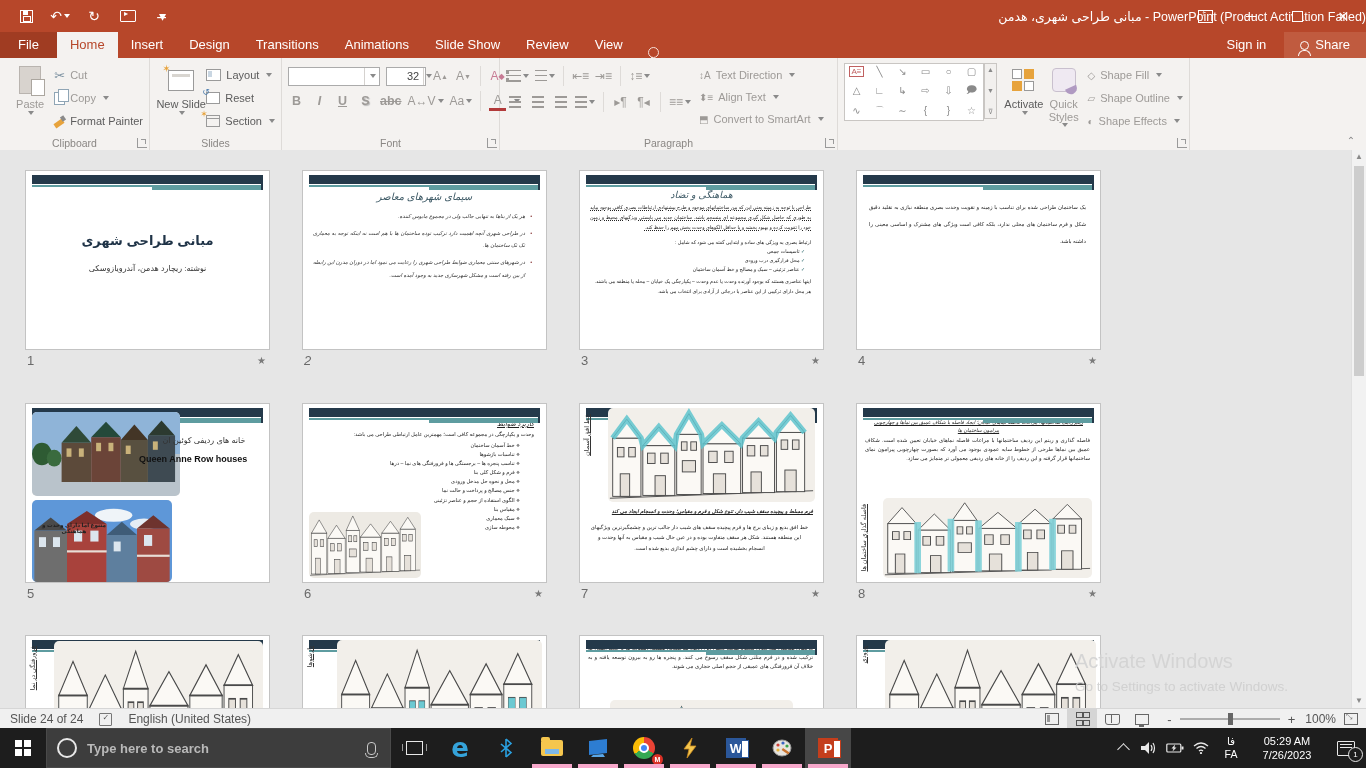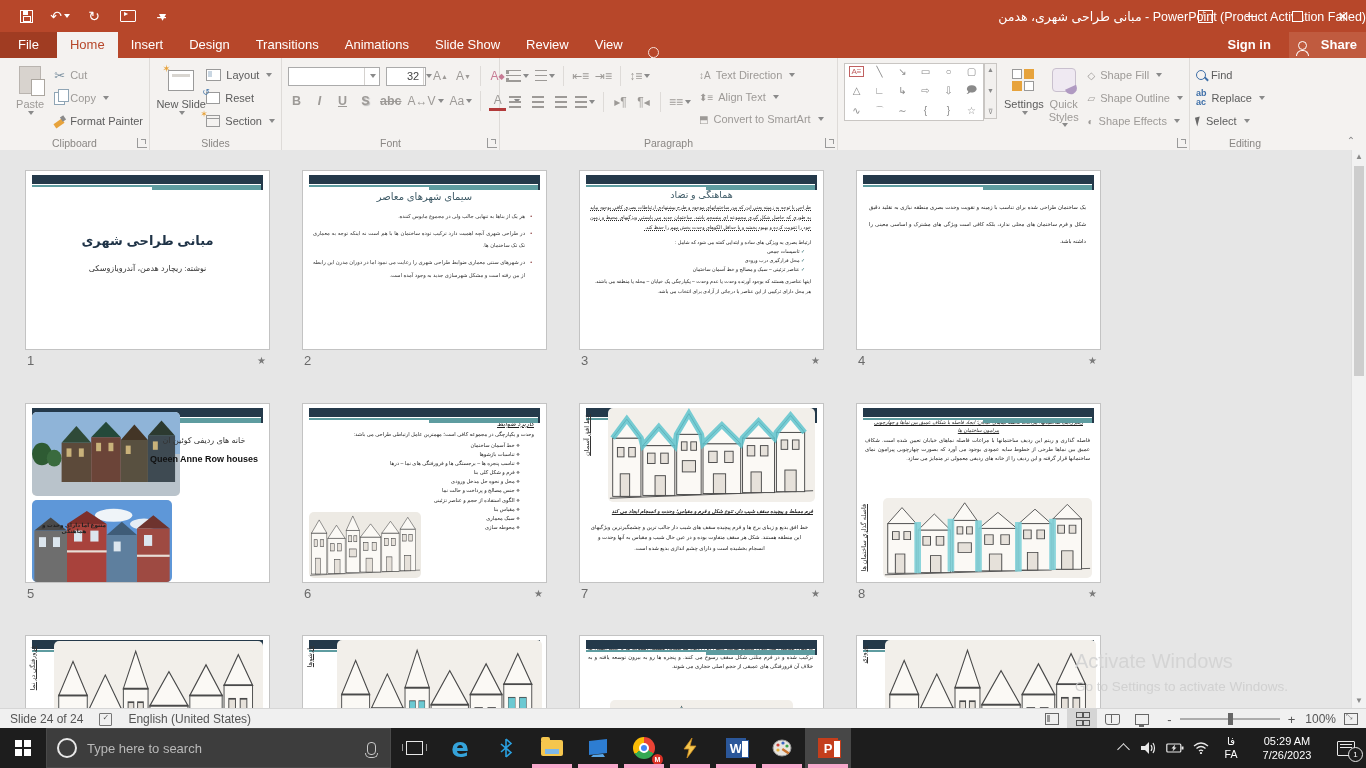--- a/index.html
+++ b/index.html
@@ -26,23 +26,23 @@
   .min-ic{width:10px;height:0;border-top:1.5px solid #fff;}
 
   
   .tabrow{position:absolute;top:32px;left:0;right:0;height:26px;background:#B7472A;display:flex;align-items:flex-end;color:#fff;font-size:13px;}
   .tab{padding:0 13px;line-height:26px;cursor:default;}
   .tab.file{background:#A03C22;padding:0 18px;}
   .tab.active{background:#F4F2F0;color:#B7472A;}
   .tellme{display:flex;align-items:center;gap:6px;line-height:26px;padding:0 12px;color:#F6E0D9;}
   .bulb{width:9px;height:9px;border:1.5px solid #F6E0D9;border-radius:50%;position:relative;}
   .bulb::after{content:"";position:absolute;left:2.5px;top:9px;width:2px;height:3px;background:#F6E0D9;}
-  .tr-right{margin-left:auto;display:flex;align-items:flex-end;gap:4px;font-weight:bold;}
+  .tr-right{margin-left:auto;display:flex;align-items:flex-end;gap:4px;}
   .signin{line-height:26px;padding:0 14px;}
-  .sharebtn{display:flex;align-items:center;gap:14px;line-height:26px;padding:0 9px;background:#C05B3F;}
+  .sharebtn{display:flex;align-items:center;gap:6px;line-height:26px;padding:0 16px;background:#C05B3F;}
   .person{width:7px;height:7px;border:1.5px solid #fff;border-radius:50%;position:relative;}
   .person::after{content:"";position:absolute;top:8px;left:-3px;width:11px;height:5px;border:1.5px solid #fff;border-bottom:none;border-radius:6px 6px 0 0;}
 
   
   .ribbon{position:absolute;top:58px;left:0;right:0;height:92px;background:#F4F2F0;border-bottom:1px solid #D2CFCD;display:flex;}
   .rgroup{position:relative;border-right:1px solid #DEDBD8;padding:5px 6px 16px 6px;box-sizing:border-box;display:flex;align-items:flex-start;}
   .glabel{position:absolute;bottom:1px;left:0;right:0;text-align:center;font-size:10.5px;color:#8A8784;}
   .launcher{position:absolute;right:2px;bottom:2px;width:9px;height:9px;border-left:1px solid #9a9a9a;border-bottom:1px solid #9a9a9a;}
   .launcher::after{content:"";position:absolute;right:1px;top:1px;width:4px;height:4px;border-right:1px solid #9a9a9a;border-top:1px solid #9a9a9a;}
   .bigbtn{width:52px;display:flex;flex-direction:column;align-items:center;font-size:11px;color:#5c5c5c;text-align:center;line-height:1.15;padding-top:2px;}
@@ -146,21 +146,21 @@
   .fit-ic{width:12px;height:10px;border:1px solid #666;position:relative;margin:0 8px;}
   .fit-ic::after{content:"⤡";position:absolute;left:1px;top:-2px;font-size:8px;color:#666;}
 
   
   .taskbar{position:absolute;top:728px;left:0;right:0;height:40px;background:#1D1D1D;display:flex;align-items:center;color:#fff;}
   .tstart{width:46px;height:40px;display:flex;align-items:center;justify-content:center;}
   .win-logo{display:grid;grid-template-columns:7px 7px;gap:1.5px;}
   .win-logo span{width:7px;height:7px;background:#fff;}
   .tsearch{width:345px;height:40px;background:#3D3D3D;border:1px solid #4a4a4a;box-sizing:border-box;display:flex;align-items:center;gap:10px;padding:0 10px;}
   .cortana{width:16px;height:16px;border:2px solid #E8E8E8;border-radius:50%;}
-  .tsearch .stext{flex:1;color:#B9B9B9;font-size:13px;}
+  .tsearch .stext{flex:1;color:#B9B9B9;font-size:13px;font-weight:bold;}
   .mic{width:7px;height:11px;border:1.5px solid #C9C9C9;border-radius:4px;position:relative;margin-right:4px;}
   .mic::after{content:"";position:absolute;left:-3px;bottom:-4px;width:11px;height:4px;border:1.5px solid #C9C9C9;border-top:none;border-radius:0 0 6px 6px;}
   .titem{width:46px;height:40px;display:flex;align-items:center;justify-content:center;position:relative;}
   .titem.running::after{content:"";position:absolute;bottom:0;left:3px;right:3px;height:4px;background:#F7A8CB;}
   .titem.activeapp{background:#474747;}
   .tv-ic{width:15px;height:12px;border:1.5px solid #E8E8E8;position:relative;background:#1D1D1D;}
   .tv-ic::before{content:"";position:absolute;left:-5px;top:2px;width:3px;height:7px;border-left:1.5px solid #9a9a9a;}
   .tv-ic::after{content:"";position:absolute;right:-5px;top:2px;width:3px;height:7px;border-right:1.5px solid #9a9a9a;}
   .edge-ic{color:#35A3DA;font-size:26px;font-weight:bold;line-height:1;font-family:"DejaVu Sans",sans-serif;}
   .folder-ic{width:22px;height:16px;background:#F5C64E;border-radius:2px;position:relative;}
@@ -183,27 +183,27 @@
   .notif-ic::after{content:"";position:absolute;left:2px;top:2px;right:2px;height:1.5px;background:#E8E8E8;box-shadow:0 3px 0 #E8E8E8;}
   .notif-badge{position:absolute;right:3px;bottom:6px;width:13px;height:13px;border-radius:50%;background:#1D1D1D;border:1px solid #E8E8E8;color:#fff;font-size:8px;text-align:center;line-height:13px;}
 
   
   .t1-title{margin-top:62px;font-size:13px;color:#1F3347;text-align:center;font-weight:bold;}
   .t1-sub{margin-top:16px;font-size:8px;color:#333;text-align:center;}
   .t2-title{margin-top:20px;font-size:10px;}
   .t2-bullets{margin:8px 14px 0 10px;font-size:5.3px;color:#333;line-height:2.4;text-align:justify;}
   .t2-bullets div{position:relative;padding-right:7px;margin-bottom:4px;}
   .t2-bullets div::before{content:"•";position:absolute;right:0;top:0;color:#8B3A3A;}
-  .t3-title{margin-top:18px;font-size:9.5px;}
+  .t3-title{margin-top:18px;font-size:9.5px;font-style:italic;}
   .t3-body{margin:3px 12px 0 10px;font-size:4.9px;color:#222;line-height:2.05;text-align:justify;}
   .t3-checks{margin:0 18px 0 10px;font-size:4.9px;color:#222;line-height:1.8;}
   .t3-checks div::before{content:"✓ ";color:#2E6B6E;}
   .t4-body{margin:28px 14px 0 12px;font-size:5.4px;color:#222;line-height:3.1;text-align:justify;}
   .t5-fa{position:absolute;right:10px;top:32px;font-size:8px;color:#333;text-align:center;width:110px;}
-  .t5-en{position:absolute;right:0px;top:50px;font-size:9px;color:#111;text-align:center;width:130px;direction:ltr;font-weight:bold;}
+  .t5-en{position:absolute;right:0px;top:50px;font-size:9px;color:#111;width:130px;direction:ltr;font-weight:bold;}
   .t5-cap{position:absolute;left:8px;top:118px;width:80px;font-size:5.6px;font-weight:bold;color:#222;text-align:center;}
   .t6-title{margin-top:16px;margin-right:12px;font-size:6.5px;color:#222;font-style:italic;text-decoration:underline;}
   .t6-intro{margin:3px 12px 0;font-size:5.2px;color:#222;}
   .t6-items{margin:4px 26px 0 0;font-size:5.2px;color:#222;line-height:1.75;}
   .t6-items div::before{content:"❖ ";color:#555;font-size:4.5px;}
   .t7-cap{position:absolute;right:10px;top:104px;left:10px;font-size:5.2px;color:#222;font-weight:bold;text-decoration:underline;font-style:italic;}
   .t7-body{position:absolute;right:14px;top:118px;left:10px;font-size:5.4px;color:#222;line-height:1.9;text-align:center;}
   .t8-head{margin:6px 10px 0;font-size:5px;color:#222;font-style:italic;text-decoration:underline;text-align:center;line-height:1.6;}
   .t8-body{margin:2px 10px 0 8px;font-size:5.4px;color:#222;line-height:1.65;text-align:justify;}
   .t11-body{margin:8px 10px 0 8px;font-size:5.4px;color:#222;line-height:1.7;text-align:justify;}
@@ -492,21 +492,21 @@
       </div>
       <div class="bigbtn">
         <span class="bicon">
             <span class="arr-ic">
               <span style="background:#fff;border:1px solid #999"></span>
               <span style="background:#E7A33C"></span>
               <span style="background:#E7A33C"></span>
               <span style="background:#fff;border:1px solid #999"></span>
             </span>
           </span>
-        <span>Settings</span>
+        <span>Activate</span>
           <span class="dd"></span>
       </div>
       <div class="bigbtn gray">
         <span class="bicon">
             <span class="qs-ic"></span>
           </span>
         <span>Quick Styles</span>
           <span class="dd"></span>
       </div>
       <div class="smallcol" style="margin-left:4px;">
@@ -522,39 +522,20 @@
           </span>
         <span class="sbtnr dis">
             <span style="font-size:10px;color:#9d9a97">◐</span>
             <span>Shape Effects</span>
             <span class="dd"></span>
           </span>
       </div>
       <span class="launcher"></span>
     </div>
 
-    <div class="rgroup" style="width:110px;border-right:none;">
-      <div class="smallcol">
-        <span class="sbtnr">
-            <span class="find-ic"></span>
-            <span>Find</span>
-          </span>
-        <span class="sbtnr">
-            <span class="repl-ic">ab<br>ac</span>
-            <span>Replace</span>
-            <span class="dd"></span>
-          </span>
-        <span class="sbtnr">
-            <span class="sel-ic"></span>
-            <span>Select</span>
-            <span class="dd"></span>
-          </span>
-      </div>
-      <span class="glabel">Editing</span>
-    </div>
 
     <span class="collapse">⌃</span>
   </div>
 
   <div class="work">
 
     <div class="scell" style="left:25px;top:20px;">
       <div class="thumb">
         <div class="shead">
             <span class="b1"></span>
@@ -562,21 +543,21 @@
             <span class="b3"></span>
             <span class="b4"></span>
           </div>
         <div class="t1-title fa">مبانی طراحی شهری</div>
         <div class="t1-sub fa">نوشته: ریچارد هدمن، آندرویازوسکی</div>
       </div>
       <span class="snum">1</span>
       <span class="sstar">★</span>
     </div>
 
-    <div class="scell" style="left:302px;top:20px;">
+    <div class="scell" style="left:302px;top:20px;font-style:italic;">
       <div class="thumb">
         <div class="shead">
             <span class="b1"></span>
             <span class="b2"></span>
             <span class="b3"></span>
             <span class="b4"></span>
           </div>
         <div class="t2-title sl-title fa">سیمای شهرهای معاصر</div>
         <div class="t2-bullets fa">
           <div>هر یک از بناها به تنهایی جالب ولی در مجموع مایوس کننده.</div>

